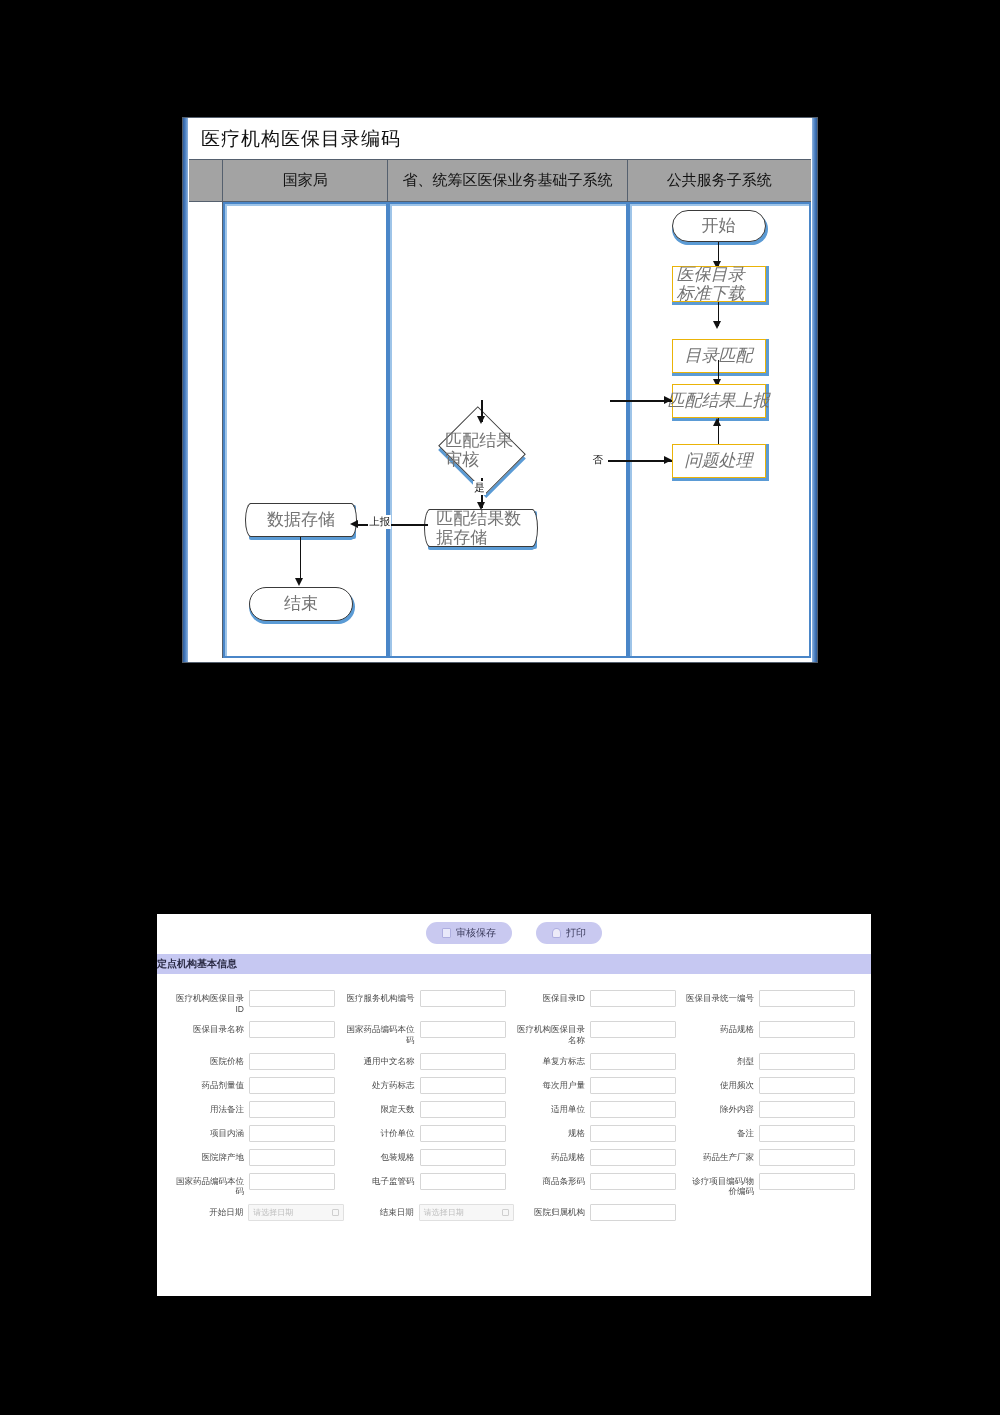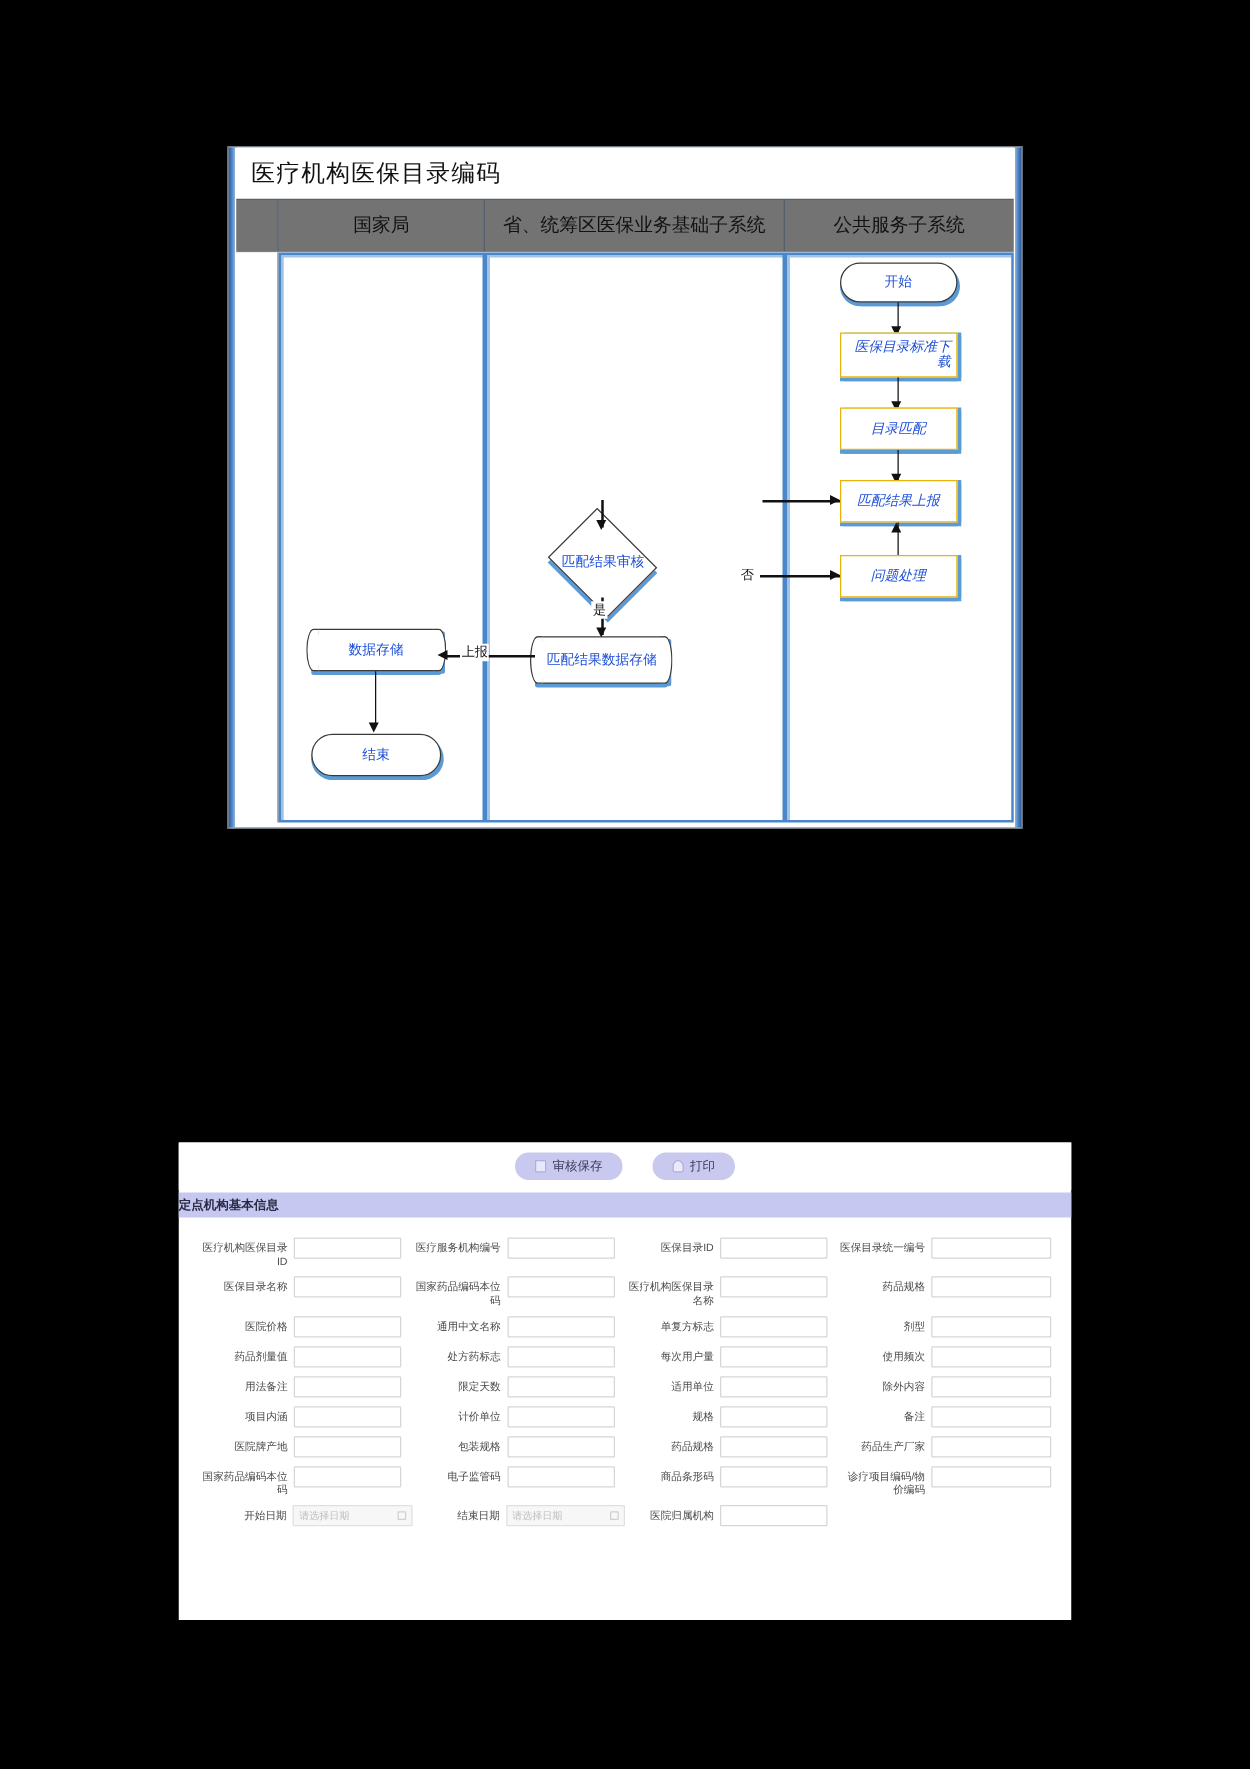--- a/index.html
+++ b/index.html
@@ -31,21 +31,21 @@
     border-bottom:1px solid #55606e; background:#fff;
   }
   #lane-headers {
     position:absolute; left:6px; top:42px; right:6px; height:42px;
     display:flex; background:#fff; border-bottom:1px solid #55606e;
   }
   .lane-head {
     display:flex; align-items:center; justify-content:center;
     font-family:"Liberation Serif","DejaVu Serif",serif;
     font-size:15px; color:#111; border-right:1px solid #55606e;
-    background:#737373; height:100%;
+    background:#a3a3a3; height:100%;
   }
   .lane-head.narrow { width:34px; }
   .lane-head.l1 { width:166px; }
   .lane-head.l2 { width:240px; }
   .lane-head.l3 { width:184px; border-right:none; }
 
   #lane-body {
     position:absolute; left:6px; top:84px; right:6px; bottom:4px;
     display:flex; background:#fff;
   }
@@ -57,23 +57,23 @@
     box-shadow: 2px 2px 0 0 #9ec4e8 inset;
   }
   .lane.l1 { width:166px; }
   .lane.l2 { width:240px; }
   .lane.l3 { width:184px; }
 
   
   .node { position:absolute; background:#ffffff; }
   .node-label {
     position:absolute; inset:0; display:flex; align-items:center;
-    justify-content:center; text-align:right; line-height:1.12;
+    justify-content:center; text-align:left; line-height:1.12;
     font-family:"Liberation Serif","DejaVu Serif",serif;
-    font-size:11px; color:#1d4ed8; white-space:nowrap;
+    font-size:17px; color:#737373; white-space:nowrap;
   }
 
   .n-rect {
     border:1px solid #eab308;
     box-shadow: 0 3px 0 0 #5b9bd5, 3px 0 0 0 #5b9bd5, 3px 3px 0 0 #5b9bd5;
     font-style: italic;
   }
   .n-oval {
     border:1px solid #3a3a3a; border-radius:999px;
     box-shadow: 0 3px 0 0 #5b9bd5, 2px 3px 0 0 #5b9bd5;
@@ -112,21 +112,21 @@
   .arrow-r { border-top:4.5px solid transparent; border-bottom:4.5px solid transparent; border-left:8px solid #111; }
 
   .edge-label {
     position:absolute; background:#fff; padding:0 1px;
     font-family:"Liberation Serif","DejaVu Serif",serif;
     font-size:10.5px; color:#111; white-space:nowrap;
   }
 
   
   #form-panel {
-    position:absolute; left:143px; top:914px; width:714px; height:382px;
+    position:absolute; left:157px; top:914px; width:714px; height:382px;
     background:#ffffff;
   }
   #form-toolbar {
     position:absolute; left:0; top:0; width:100%; height:38px;
     display:flex; align-items:center; justify-content:center; gap:24px;
     background:#fff;
   }
   .tb-btn {
     display:inline-flex; align-items:center; gap:5px;
     background:#c9c9f0; color:#3b3b5c; border:none; border-radius:999px;
@@ -238,21 +238,21 @@
       </div>
       <div class="edge v" style="left:88px; top:38px; height:24px;"></div>
       <div class="arrow-d" style="left:83.5px; top:57px;"></div>
 
       <div class="node n-rect" style="left:42px; top:62px; width:94px; height:36px;">
         <div class="node-label" style="white-space:normal; padding:0 4px;">医保目录标准下载</div>
       </div>
       <div class="edge v" style="left:88px; top:98px; height:24px;"></div>
       <div class="arrow-d" style="left:83.5px; top:117px;"></div>
 
-      <div class="node n-rect" style="left:42px; top:122px; width:94px; height:34px;">
+      <div class="node n-rect" style="left:42px; top:135px; width:94px; height:34px;">
         <div class="node-label">目录匹配</div>
       </div>
       <div class="edge v" style="left:88px; top:156px; height:24px;"></div>
       <div class="arrow-d" style="left:83.5px; top:175px;"></div>
 
       <div class="node n-rect" style="left:42px; top:180px; width:94px; height:34px;">
         <div class="node-label">匹配结果上报</div>
       </div>
 
       <div class="edge h" style="left:-20px; top:196px; width:62px;"></div>

